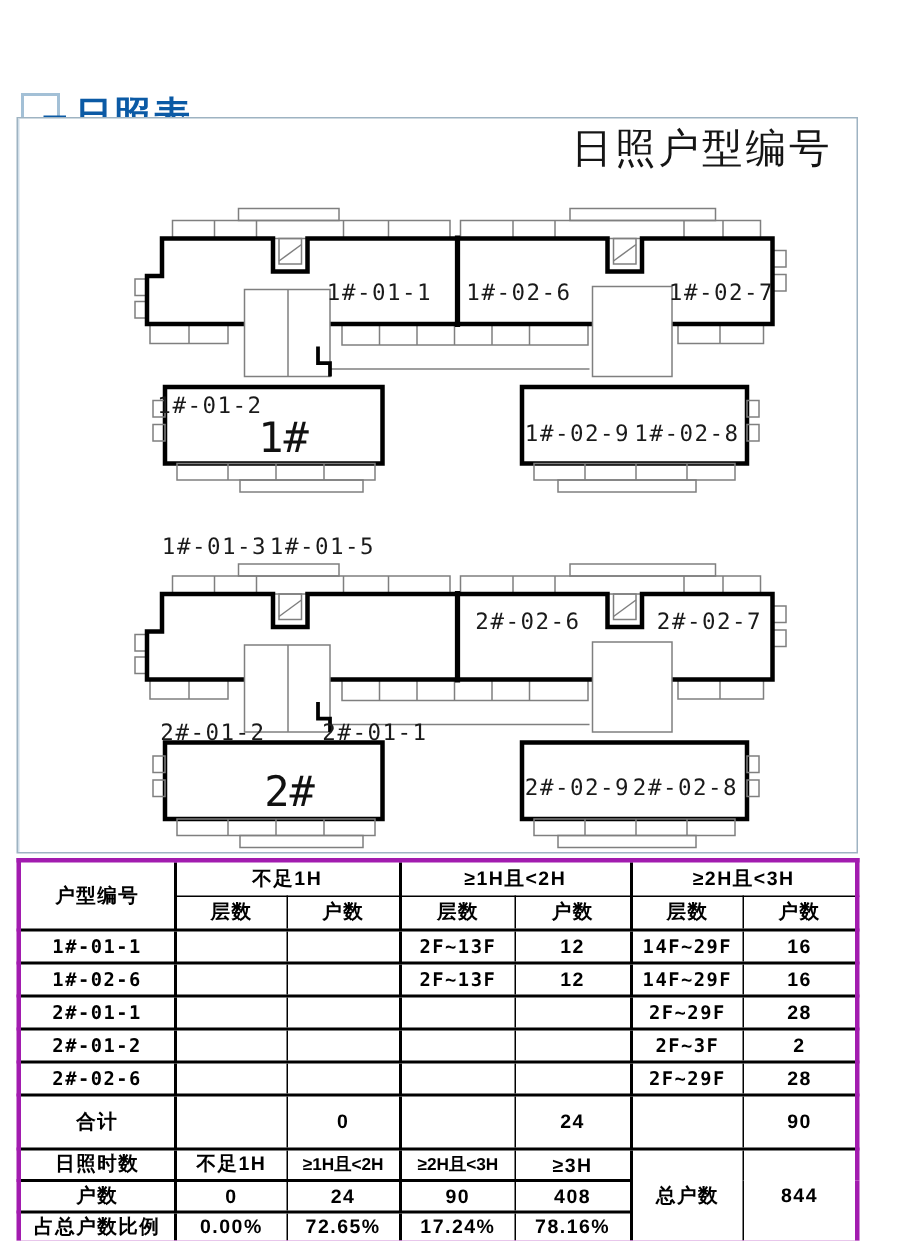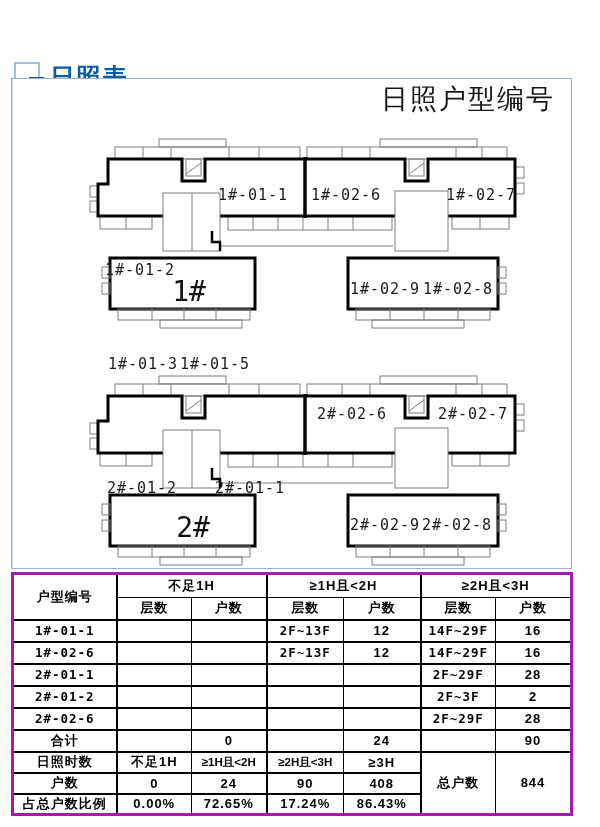--- a/index.html
+++ b/index.html
@@ -255,21 +255,21 @@
   </tr>
   <tr class="r2" style="height:22px">
     <td class="code">2#-02-6</td>
     <td class="v2"></td>
     <td></td>
     <td class="v2"></td>
     <td></td>
     <td class="v2 code">2F~29F</td>
     <td>28</td>
   </tr>
-  <tr class="r2" style="height:22px">
+  <tr class="r2" style="height:36px">
     <td>合计</td>
     <td class="v2"></td>
     <td>0</td>
     <td class="v2"></td>
     <td>24</td>
     <td class="v2"></td>
     <td>90</td>
   </tr>
   <tr class="r2" style="height:21px">
     <td>日照时数</td>
@@ -285,16 +285,16 @@
     <td class="v2">0</td>
     <td>24</td>
     <td class="v2">90</td>
     <td>408</td>
   </tr>
   <tr class="r2" style="height:21px">
     <td>占总户数比例</td>
     <td class="v2">0.00%</td>
     <td>72.65%</td>
     <td class="v2">17.24%</td>
-    <td>86.43%</td>
+    <td>78.16%</td>
   </tr>
 </tbody>
   </table>
 
 </body></html>

